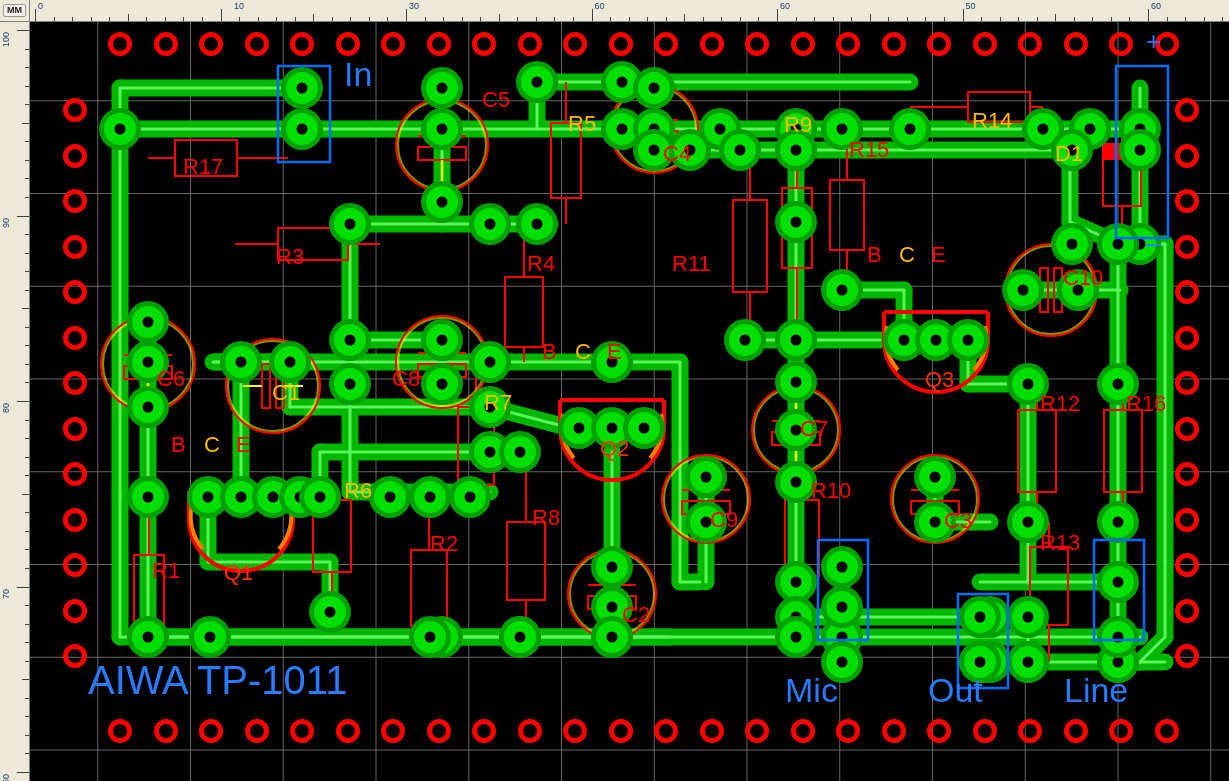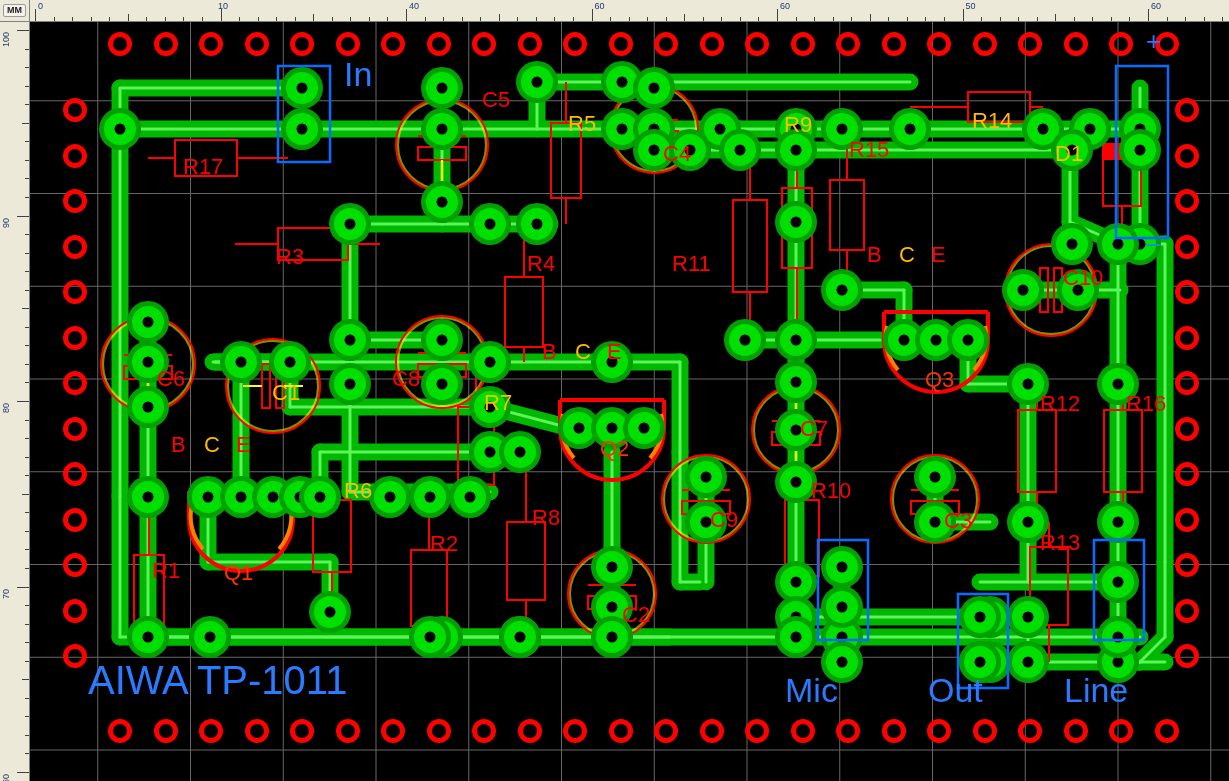--- a/index.html
+++ b/index.html
@@ -37,32 +37,32 @@
       <div class="tickH" style="height: 4px; left: 23.55px;"></div>
       <div class="tickH" style="height: 4px; left: 42.1px;"></div>
       <div class="tickH" style="height: 4px; left: 60.65px;"></div>
       <div class="tickH" style="height: 4px; left: 79.2px;"></div>
       <div class="tickH" style="height: 7px; left: 97.75px;"></div>
       <div class="tickH" style="height: 4px; left: 116.3px;"></div>
       <div class="tickH" style="height: 4px; left: 134.85px;"></div>
       <div class="tickH" style="height: 4px; left: 153.4px;"></div>
       <div class="tickH" style="height: 4px; left: 171.95px;"></div>
       <div class="tickH" style="height: 12px; left: 190.5px;"></div>
-      <div class="tlabH" style="left: 188px; text-align: right;">10</div>
+      <div class="tlabH" style="left: 204px; text-align: right;">10</div>
       <div class="tickH" style="height: 4px; left: 209.05px;"></div>
       <div class="tickH" style="height: 4px; left: 227.6px;"></div>
       <div class="tickH" style="height: 4px; left: 246.15px;"></div>
       <div class="tickH" style="height: 4px; left: 264.7px;"></div>
       <div class="tickH" style="height: 7px; left: 283.25px;"></div>
       <div class="tickH" style="height: 4px; left: 301.8px;"></div>
       <div class="tickH" style="height: 4px; left: 320.35px;"></div>
       <div class="tickH" style="height: 4px; left: 338.9px;"></div>
       <div class="tickH" style="height: 4px; left: 357.45px;"></div>
       <div class="tickH" style="height: 12px; left: 376px;"></div>
-      <div class="tlabH" style="left: 379px;">40</div>
+      <div class="tlabH" style="left: 379px;">30</div>
       <div class="tickH" style="height: 4px; left: 394.55px;"></div>
       <div class="tickH" style="height: 4px; left: 413.1px;"></div>
       <div class="tickH" style="height: 4px; left: 431.65px;"></div>
       <div class="tickH" style="height: 4px; left: 450.2px;"></div>
       <div class="tickH" style="height: 7px; left: 468.75px;"></div>
       <div class="tickH" style="height: 4px; left: 487.3px;"></div>
       <div class="tickH" style="height: 4px; left: 505.85px;"></div>
       <div class="tickH" style="height: 4px; left: 524.4px;"></div>
       <div class="tickH" style="height: 4px; left: 542.95px;"></div>
       <div class="tickH" style="height: 12px; left: 561.5px;"></div>

